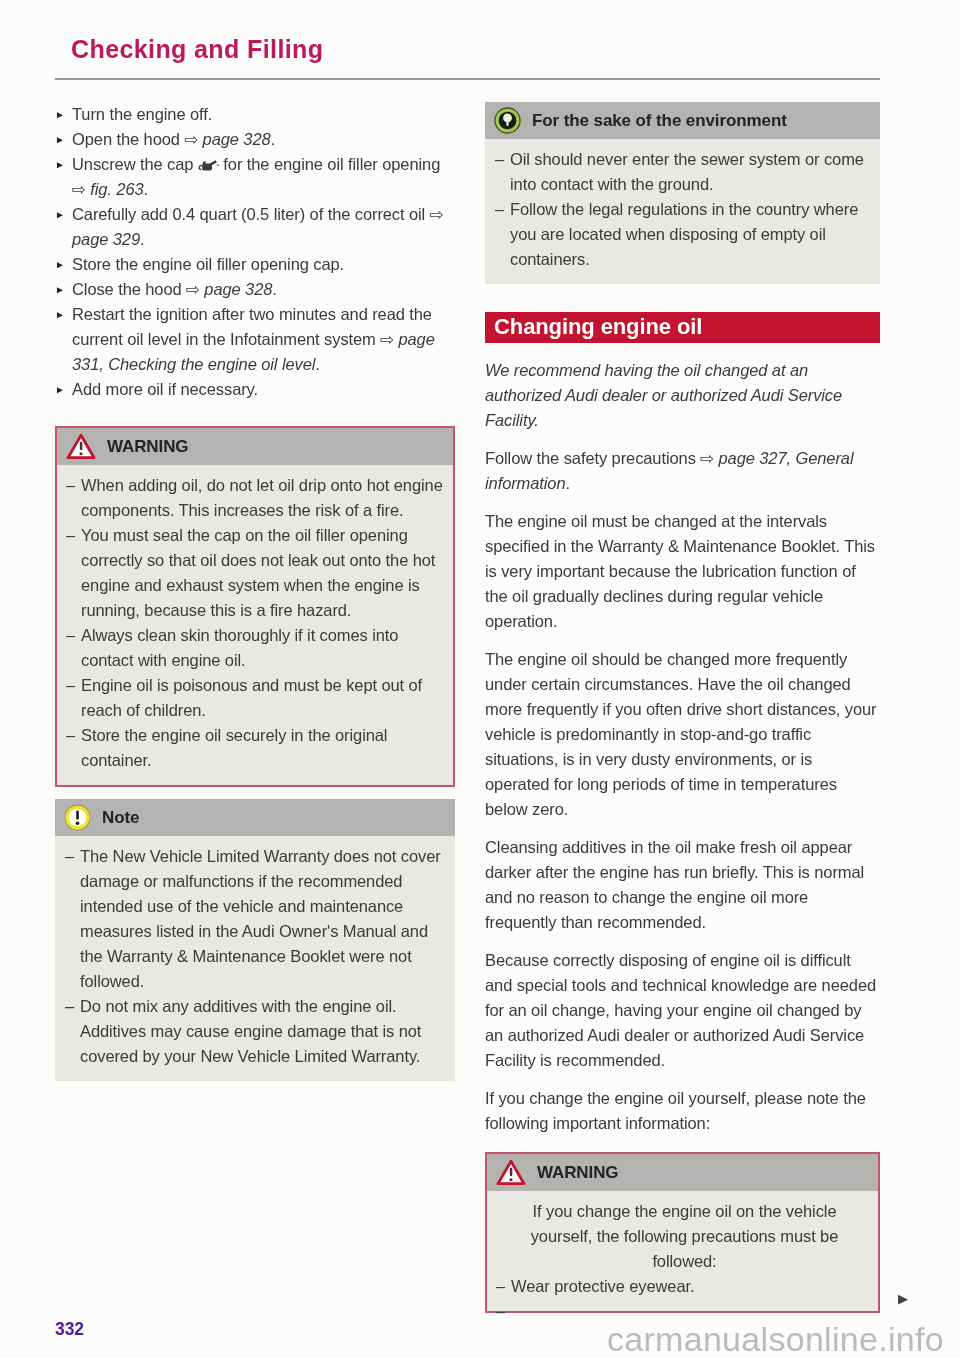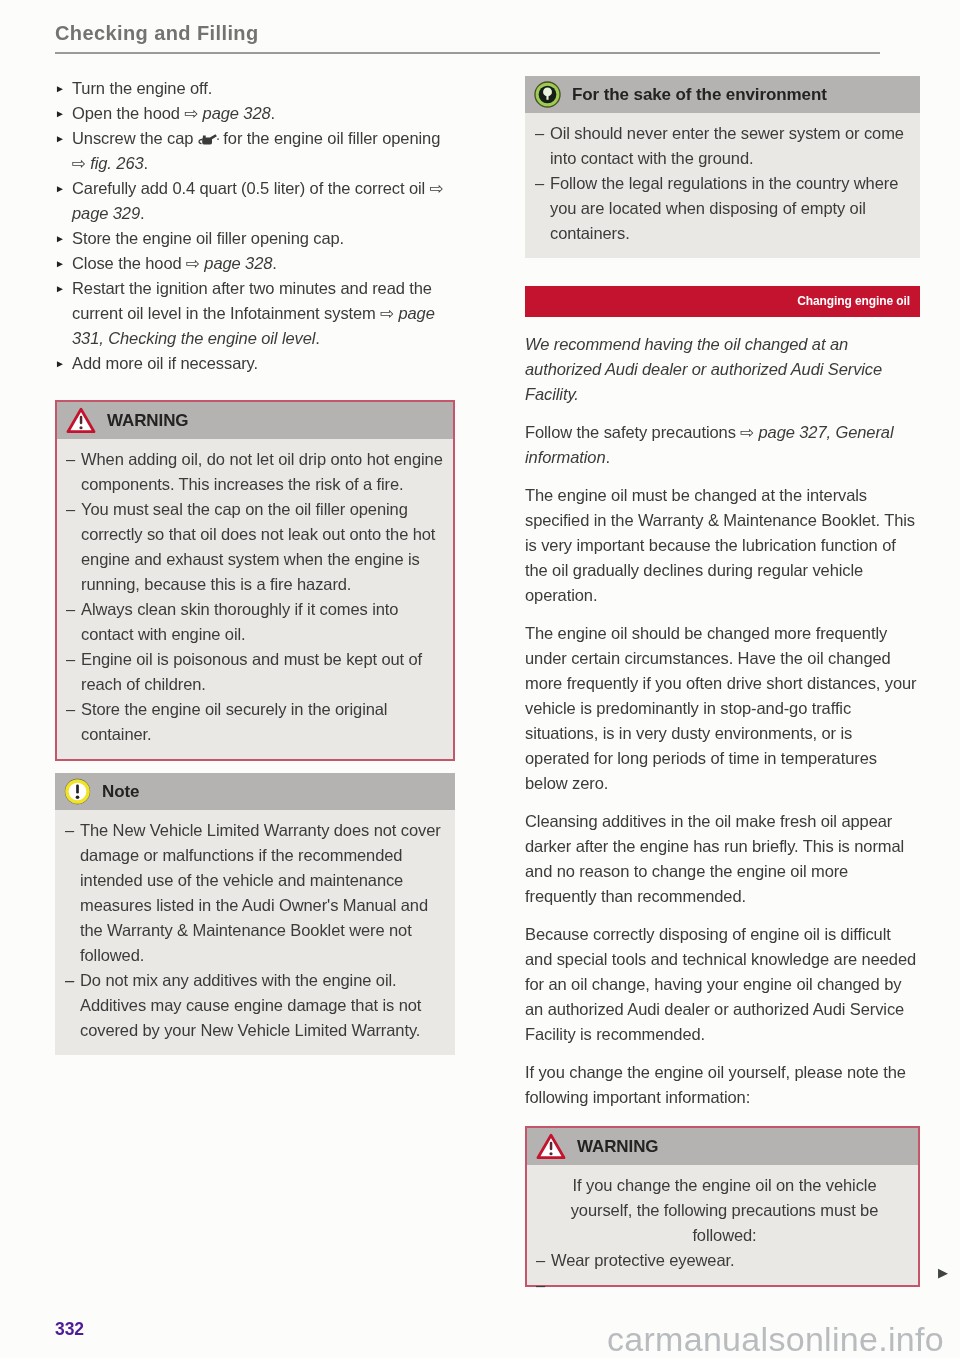--- a/index.html
+++ b/index.html
@@ -13,47 +13,47 @@
   }
   *{box-sizing:border-box;}
   html,body{margin:0;padding:0;}
   body{
     width:960px;height:1358px;position:relative;overflow:hidden;
     background:#fcfcfb;color:var(--text);
     font-family:"Liberation Sans","DejaVu Sans",sans-serif;
     font-size:16.5px;line-height:25px;letter-spacing:-0.1px;
   }
   .page{position:absolute;inset:0;padding:20px 55px 0 55px;}
-  .doc-title{font-size:20px;line-height:26px;font-weight:bold;color:#737373;letter-spacing:0.4px;margin:0;}
+  .doc-title{font-size:25px;line-height:26px;font-weight:bold;color:#be185d;letter-spacing:0.4px;margin:16px;}
   .title-rule{height:0;border-bottom:2px solid var(--rule);margin-top:6px;margin-right:25px;}
   .columns{display:flex;gap:30px;margin-top:22px;align-items:flex-start;}
   .col-left{width:400px;flex:none;}
-  .col-right{width:395px;flex:none;position:relative;margin-left:40px;}
+  .col-right{width:395px;flex:none;position:relative;}
 
   ul.steps{list-style:none;margin:0;padding:0;}
   ul.steps li{position:relative;padding-left:17px;margin:0;}
   ul.steps .marker{position:absolute;left:0;top:0;font-size:10px;line-height:25px;color:#222;}
 
   .box{margin-top:24px;}
   .warning-box{border:2px solid var(--warnborder);}
   .box-header{
     background:var(--headerbg);display:flex;align-items:center;gap:11px;
     padding:5px 10px 5px 9px;font-weight:bold;font-size:17px;color:#232323;
   }
   .box-body{background:var(--bodybg);padding:8px 9px 12px 9px;}
   .plain-box .box-body{padding-left:10px;}
   ul.dash-list{list-style:none;margin:0;padding:0;}
   ul.dash-list li{position:relative;padding-left:15px;}
   ul.dash-list .marker{position:absolute;left:0;top:0;}
   .box-intro{margin:0 0 0 0;padding-left:4px;text-align:center;}
   .warning-box .dash-list li{padding-left:15px;}
 
   .banner{
-    background:var(--red);color:#fff;font-weight:bold;font-size:12px;
-    padding:3px 10px 4px 9px;margin-top:28px;line-height:24px;text-align:right;
+    background:var(--red);color:#fff;font-weight:bold;font-size:22px;
+    padding:3px 10px 4px 9px;margin-top:28px;line-height:24px;
   }
   .para{margin:13px 0 0 0;}
   .para:first-of-type{margin-top:15px;}
   .i{font-style:italic;}
 
   .icon{display:inline-flex;vertical-align:-2px;}
   .hdr-icon{display:inline-flex;flex:none;}
 
   .warn2-wrap{position:relative;margin-top:16px;}
   .continue-arrow{

